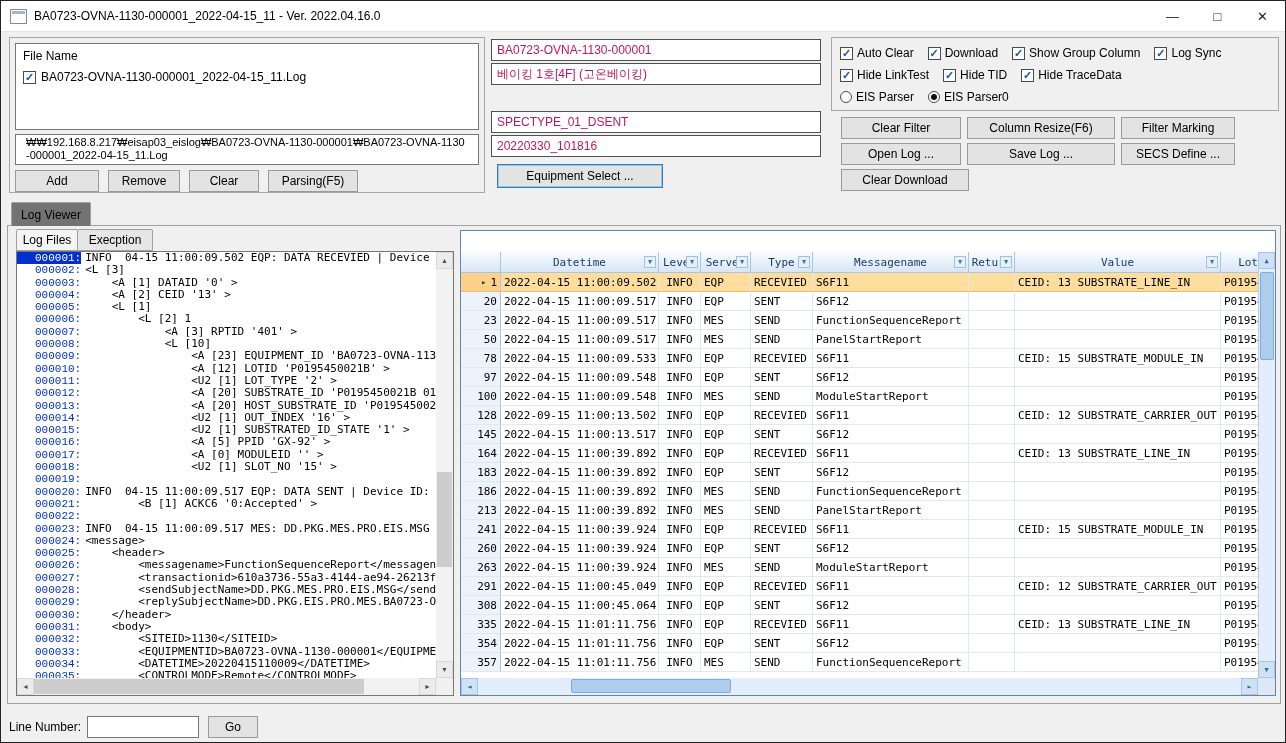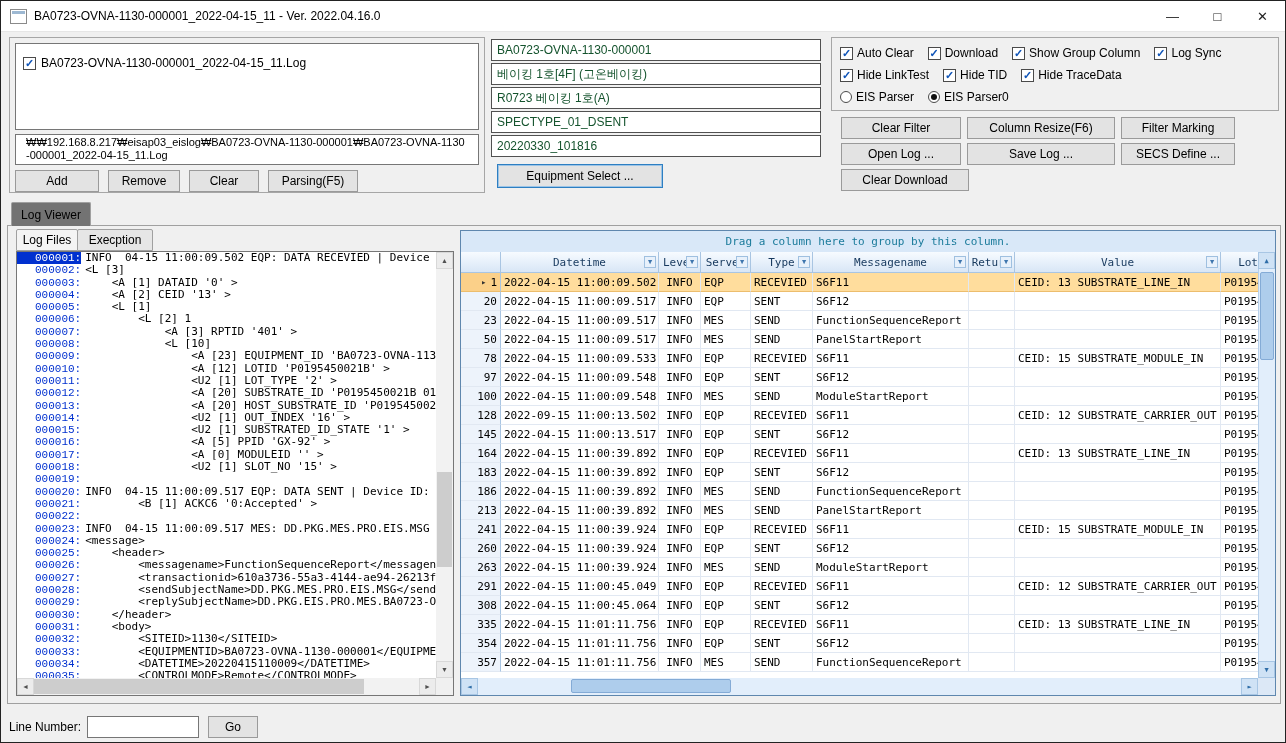--- a/index.html
+++ b/index.html
@@ -39,21 +39,21 @@
   .path-box { position:absolute; left:5px; top:96px; width:464px; height:31px; background:#fff;
     border:1px solid #767676; box-sizing:border-box; font-size:11px; line-height:13px;
     padding:1px 10px; word-break:break-all; overflow:hidden; }
   .file-buttons { position:absolute; left:5px; top:132px; display:flex; gap:9px; }
   .w-add{width:84px} .w-remove{width:72px} .w-clear{width:70px} .w-parsing{width:90px}
 
   
   .mid-panel { position:absolute; left:490px; top:36px; width:332px; height:156px; }
   .mid-field { position:absolute; left:0; width:330px; height:22px; background:#fff;
     border:1px solid #515151; box-sizing:border-box; font-family:inherit; font-size:12px;
-    padding:0 5px; color:#14532d; }
+    padding:0 5px; color:#be185d; }
   .f1{top:2px} .f2{top:26px} .f3{top:50px} .f4{top:74px} .f5{top:98px}
   .equip-btn { position:absolute; left:6px; top:127px; width:166px; height:24px;
     background:#e3e3e3; border:1px solid #2e7fc2; box-shadow: inset 0 0 0 1px #9cc4e6;
     font-size:12px; font-family:inherit; }
 
   
   .opt-panel { position:absolute; left:830px; top:36px; width:448px; height:156px; }
   .opt-box { position:absolute; left:0; top:0; width:448px; height:74px;
     border:1px solid #a6a6a6; box-sizing:border-box; padding:4px 8px; }
   .cb-row { display:flex; align-items:center; gap:14px; height:22px; }
@@ -157,38 +157,38 @@
     <span class="tb-title">BA0723-OVNA-1130-000001_2022-04-15_11 - Ver. 2022.04.16.0</span>
     <div class="tb-controls">
       <div class="tb-btn">—</div>
       <div class="tb-btn">□</div>
       <div class="tb-btn">✕</div>
     </div>
   </div>
 
   <div class="file-panel">
     <div class="file-list">
+      <div>File Name</div>
       <div class="file-item">
         <span class="cb-box checked">✓</span>
         <span>BA0723-OVNA-1130-000001_2022-04-15_11.Log</span>
       </div>
     </div>
     <div class="path-box">₩₩192.168.8.217₩eisap03_eislog₩BA0723-OVNA-1130-000001₩BA0723-OVNA-1130-000001_2022-04-15_11.Log</div>
     <div class="file-buttons">
       <button class="btn w-add">Add</button>
       <button class="btn w-remove">Remove</button>
       <button class="btn w-clear">Clear</button>
       <button class="btn w-parsing">Parsing(F5)</button>
     </div>
   </div>
 
   <div class="mid-panel">
     <input class="mid-field f1" readonly="" value="BA0723-OVNA-1130-000001" style="">
     <input class="mid-field f2" readonly="" value="베이킹 1호[4F] (고온베이킹)" style="">
-    <input class="mid-field f3" readonly="" value="R0723 베이킹 1호(A)" style="">
     <input class="mid-field f4" readonly="" value="SPECTYPE_01_DSENT" style="">
     <input class="mid-field f5" readonly="" value="20220330_101816" style="">
     <button class="equip-btn">Equipment Select ...</button>
   </div>
 
   <div class="opt-panel">
     <div class="opt-box">
       <div class="cb-row" id="cb-row-0">
           <span class="cb-item">
             <span class="cb-box checked">✓</span>
@@ -257,21 +257,20 @@
       </div>
       <div class="hscroll">
         <div class="sb-arrow left">◄</div>
         <div class="thumb" style="left:17px;width:330px;"></div>
         <div class="sb-arrow right">►</div>
       </div>
       <div class="corner"></div>
     </div>
 
     <div class="grid">
-      <div class="group-bar">Drag a column here to group by this column.</div>
       <div class="grid-header" id="grid-header">
           <div class="gh-cell" style="width: 40px;">
             <span class="gh-label"></span>
           </div>
           <div class="gh-cell" style="width: 158px;">
             <span class="gh-label">Datetime</span>
             <span class="filter-icon">▼</span>
           </div>
           <div class="gh-cell" style="width: 42px;">
             <span class="gh-label">Level</span>

